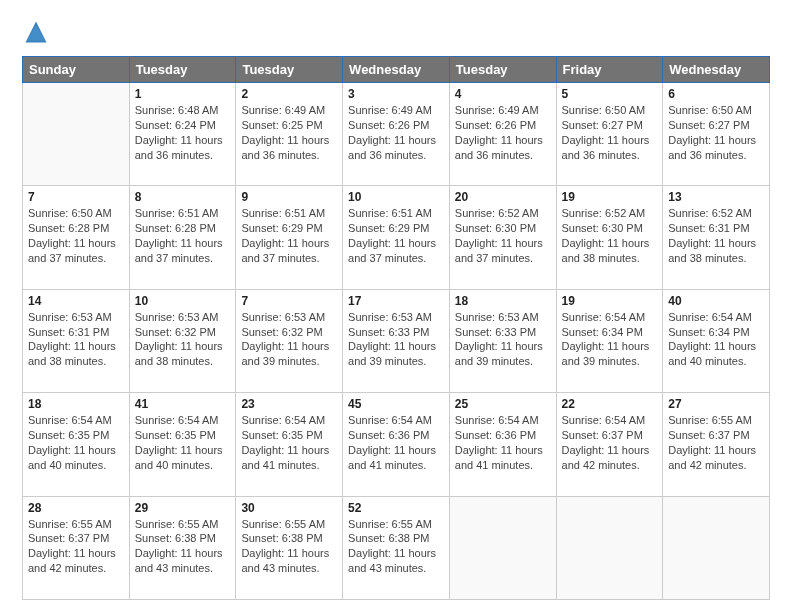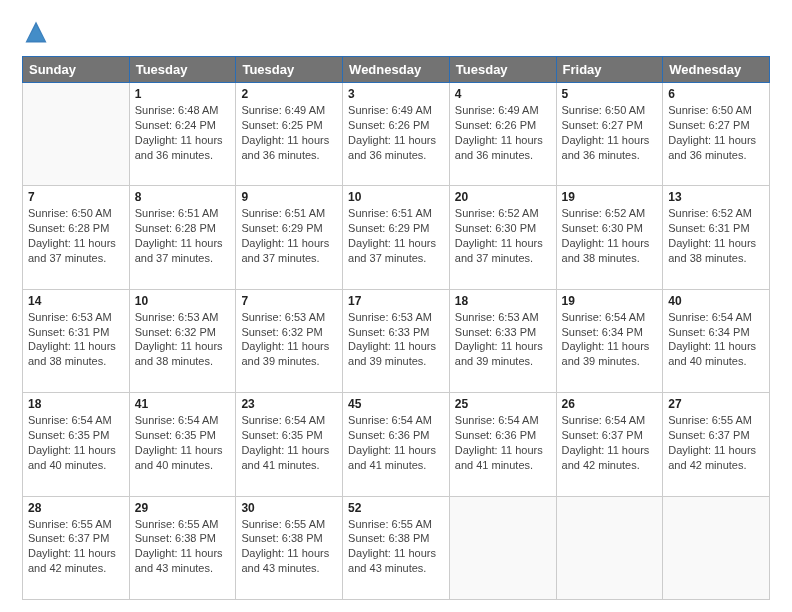--- a/index.html
+++ b/index.html
@@ -232,21 +232,21 @@
           </td>
           <td>
             <span class="day-num">45</span>
             <div class="day-info">Sunrise: 6:54 AM<br>Sunset: 6:36 PM<br>Daylight: 11 hours and 41 minutes.</div>
           </td>
           <td>
             <span class="day-num">25</span>
             <div class="day-info">Sunrise: 6:54 AM<br>Sunset: 6:36 PM<br>Daylight: 11 hours and 41 minutes.</div>
           </td>
           <td>
-            <span class="day-num">26</span>
+            <span class="day-num">22</span>
             <div class="day-info">Sunrise: 6:54 AM<br>Sunset: 6:37 PM<br>Daylight: 11 hours and 42 minutes.</div>
           </td>
           <td>
             <span class="day-num">27</span>
             <div class="day-info">Sunrise: 6:55 AM<br>Sunset: 6:37 PM<br>Daylight: 11 hours and 42 minutes.</div>
           </td>
         </tr>
         <tr class="week-row">
           <td>
             <span class="day-num">28</span>

